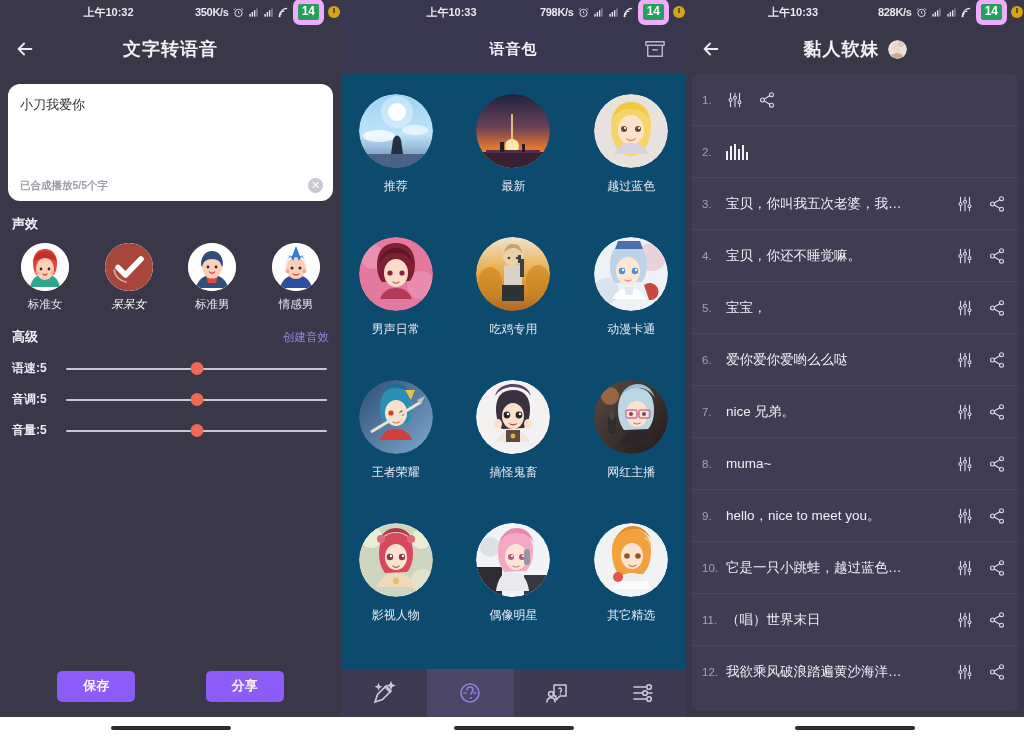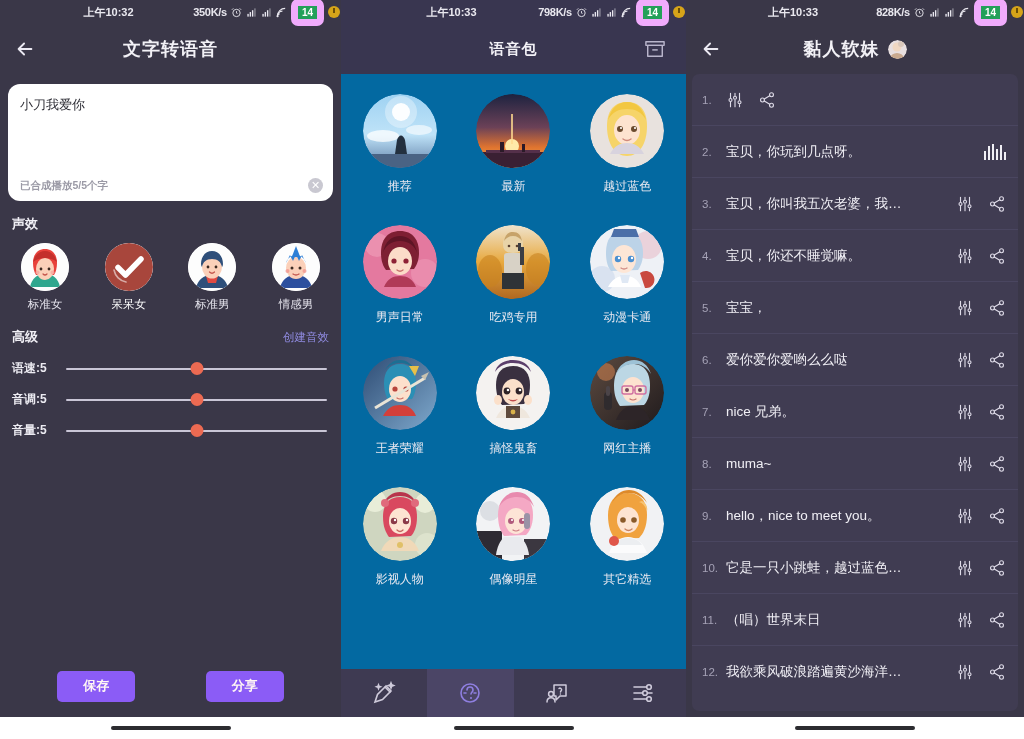--- a/index.html
+++ b/index.html
@@ -22,22 +22,22 @@
     display: flex; align-items: center;
     font-size: 11px; font-weight: bold; color: #e9e8ef;
     position: relative;
   }
   .sb-time { position: absolute; left: 50%; transform: translateX(-50%); margin-left: -62px; white-space: nowrap; }
   .sb-right { position: absolute; right: 1px; display: flex; align-items: center; gap: 4px; }
   .sb-speed { font-size: 11px; font-weight: bold; letter-spacing: -0.3px; }
   .sb-ico { display: inline-flex; align-items: center; }
   .batt {
     background: #23a05a; color: #fff; border-radius: 7px;
-    font-size: 10px; font-weight: bold; padding: 1px 4px 1px 4px; line-height: 1.1;
-    border: 7px solid #f0abfc;
+    font-size: 12px; font-weight: bold; padding: 1px 4px 1px 4px; line-height: 1.1;
+    border: 5px solid #f0abfc;
   }
   .dot-amber { width: 12px; height: 12px; border-radius: 50%; background: #d6a419; display:inline-block; position:relative;}
   .dot-amber:after{content:"";position:absolute;left:5px;top:2px;width:2px;height:5px;background:#6b4f06;}
 
   
   .titlebar {
     height: 50px; flex: 0 0 50px; position: relative;
     display: flex; align-items: center; justify-content: center;
   }
   .titlebar .title { font-size: 18px; font-weight: bold; color: #f2f1f6; letter-spacing: 1px; }
@@ -63,21 +63,21 @@
   }
 
   .sect-label { font-size: 13px; font-weight: bold; color: #f0eff5; margin: 14px 0 0 4px; }
   .voices { display: flex; justify-content: space-between; padding: 10px 6px 0 6px; }
   .voice { width: 62px; text-align: center; cursor: pointer; }
   .voice .av {
     width: 48px; height: 48px; border-radius: 50%; margin: 0 auto 6px auto;
     display: block; overflow: hidden; position: relative; background: #fdfdfd;
   }
   .voice .vname { font-size: 11.5px; color: #e4e3ec; }
-  .voice.sel .vname { color: #ffffff; }
+  .voice.sel .vname { color: #ffffff; font-style: italic; }
 
   .adv-head { display: flex; align-items: baseline; justify-content: space-between; margin: 16px 4px 0 4px; }
   .adv-head .lbl { font-size: 13px; font-weight: bold; color: #f0eff5; }
   .adv-head .link { font-size: 11.5px; color: #8f8adf; cursor: pointer; }
 
   .slider-row { display: flex; align-items: center; margin-top: 14px; padding: 0 6px 0 4px; }
   .slider-row .slbl { font-size: 12px; color: #ecebf2; width: 54px; flex: 0 0 54px; font-weight: bold; }
   .track { position: relative; flex: 1; height: 16px; display: flex; align-items: center; }
   .track .bar { position: absolute; left: 0; right: 0; height: 2px; background: #c9c6d6; border-radius: 2px; }
   .track .thumb {
@@ -90,24 +90,25 @@
     width: 78px; height: 31px; border-radius: 5px; background: #8b5cf6;
     color: #fff6f4; font-size: 13px; font-weight: bold;
     display: flex; align-items: center; justify-content: center; cursor: pointer;
   }
 
   
   .p2head { height: 50px; flex: 0 0 50px; position: relative; display:flex; align-items:center; justify-content:center;}
   .p2head .title { font-size: 15px; font-weight: bold; color: #f2f1f6; letter-spacing: 1px; }
   .archive-ico { position: absolute; right: 20px; top: 50%; transform: translateY(-50%); cursor: pointer; }
   .grid {
-    flex: 1; background: #0369a1;
+    flex: 1; background: #0c4a6e;
     display: grid; grid-template-columns: repeat(3, 1fr);
     grid-auto-rows: 131px; padding: 6px 2px 0 2px; align-content: start;
     min-height: 0;
+    gap: 12px;
   }
   .cell { display: flex; flex-direction: column; align-items: center; justify-content: flex-start; padding-top: 14px; cursor: pointer; }
   .cell .thumb2 { width: 74px; height: 74px; border-radius: 50%; overflow: hidden; position: relative; }
   .cell .cname { margin-top: 10px; font-size: 12px; color: #eae9f1; }
 
   .tabbar { flex: 0 0 48px; background: #3e3a52; display: flex; }
   .tab { flex: 1; display: flex; align-items: center; justify-content: center; cursor: pointer; }
   .tab.active { background: #4b4566; }
 
   
@@ -847,21 +848,20 @@
                 <circle cx="6" cy="12" r="2.6"></circle>
                 <circle cx="18" cy="19" r="2.6"></circle>
                 <path d="M8.4 10.8 15.6 6.4M8.4 13.2l7.2 4.4"></path>
               </svg>
           </span>
         </span>
       </div>
 
       <div class="row">
         <span class="num">2.</span>
-        <span class="ptext">宝贝，你玩到几点呀。</span>
         <span class="acts">
           <span class="wavebars">
             <i style="height:9px"></i>
               <i style="height:14px"></i>
               <i style="height:16px"></i>
               <i style="height:11px"></i>
               <i style="height:15px"></i>
               <i style="height:8px"></i>
           </span>
         </span>

